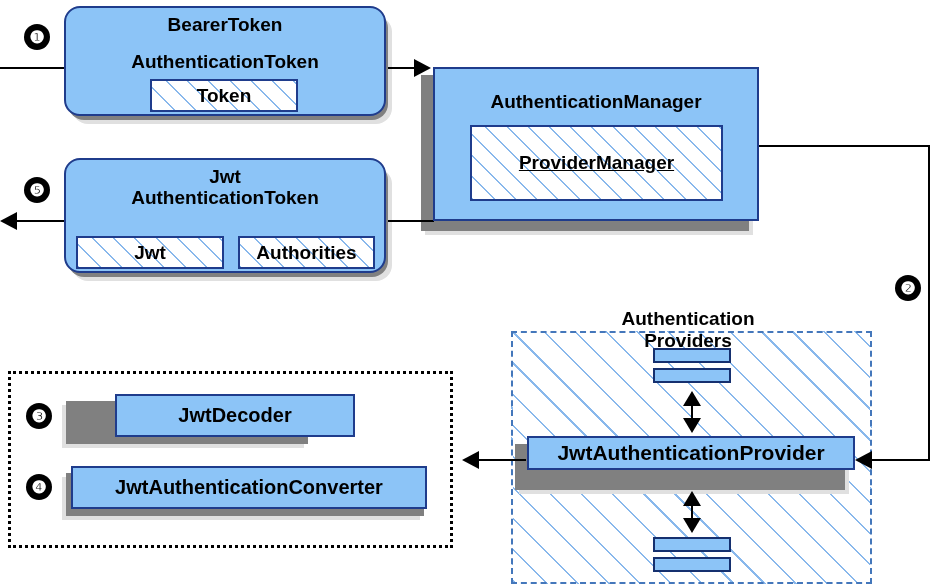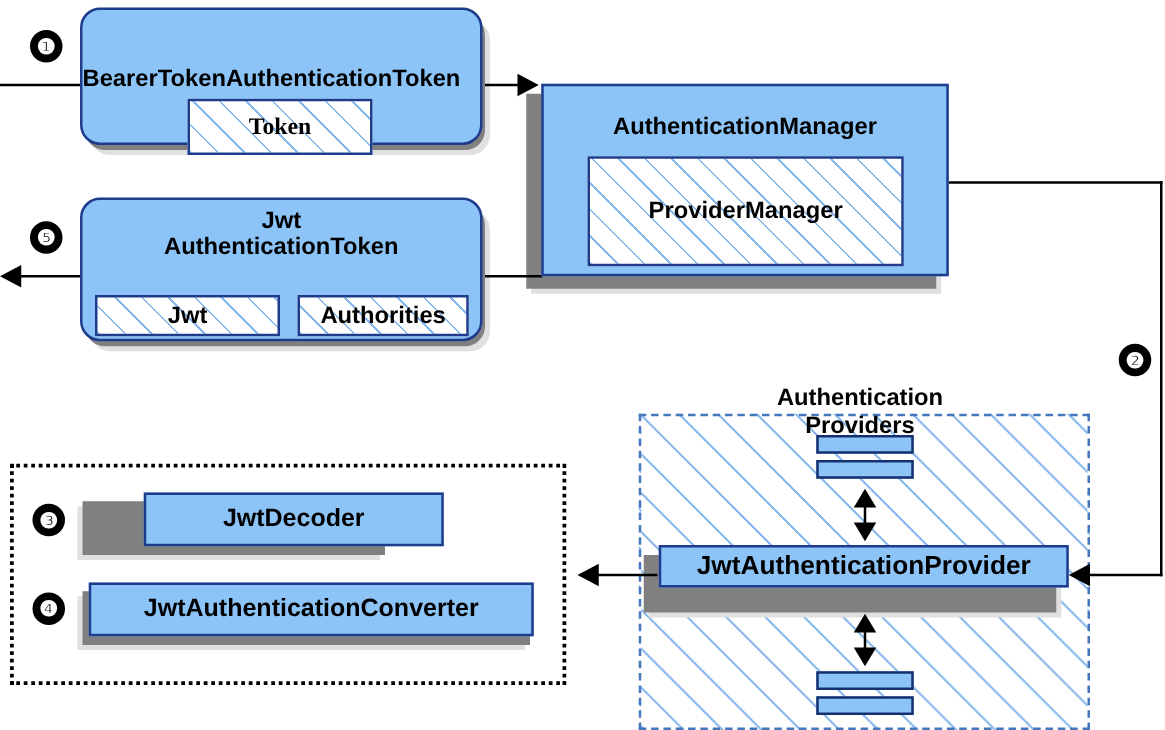--- a/index.html
+++ b/index.html
@@ -161,25 +161,25 @@
   <div class="abs line-h" style="left:478px; top:459px; width:48px;"></div>
   <div class="abs arrow arrow-left" style="left:462px; top:451px;"></div>
 
   <div class="abs line-h" style="left:388px; top:220px; width:46px;"></div>
 
   <div class="abs line-h" style="left:16px; top:220px; width:52px;"></div>
   <div class="abs arrow arrow-left" style="left:0px; top:212px;"></div>
 
   <div class="abs shadow-light rounded" style="left:72px; top:16px; width:320px; height:108px;"></div>
   <div class="abs shadow-dark rounded" style="left:68px; top:12px; width:320px; height:108px;"></div>
-  <div class="abs node rounded" style="left:64px; top:6px; width:322px; height:110px; font-size:19px; justify-content:flex-start; padding-top:6px;">
+  <div class="abs node rounded" style="left:64px; top:6px; width:322px; height:110px; font-size:19px; flex-direction:column; justify-content:flex-start; padding-top:6px;gap:16px;">
     <div>BearerToken</div>
     <div>AuthenticationToken</div>
   </div>
-  <div class="abs hatch-box" style="left:150px; top:79px; width:148px; height:45px; font-size:19px;font-family:Liberation Serif, serif;">
+  <div class="abs hatch-box" style="left:150px; top:79px; width:148px; height:33px; font-size:19px;">
     <span>Token</span>
   </div>
 
   <div class="abs step-marker" style="left:24px; top:24px;">
     <span>❶</span>
   </div>
 
   <div class="abs shadow-light rounded" style="left:72px; top:168px; width:320px; height:113px;"></div>
   <div class="abs shadow-dark rounded" style="left:68px; top:164px; width:320px; height:113px;"></div>
   <div class="abs node rounded" style="left:64px; top:158px; width:322px; height:115px; font-size:19px; flex-direction:column; justify-content:flex-start; padding-top:6px;">
@@ -195,21 +195,21 @@
 
   <div class="abs step-marker" style="left:24px; top:177px;">
     <span>❺</span>
   </div>
 
   <div class="abs shadow-light" style="left:425px; top:79px; width:328px; height:156px;"></div>
   <div class="abs shadow-dark" style="left:421px; top:75px; width:328px; height:156px;"></div>
   <div class="abs node" style="left:433px; top:67px; width:326px; height:154px; font-size:19px; flex-direction:column; justify-content:flex-start; padding-top:22px;">
     <div>AuthenticationManager</div>
   </div>
-  <div class="abs hatch-box" style="left:470px; top:125px; width:253px; height:88px; font-size:19px;">
+  <div class="abs hatch-box" style="left:470px; top:125px; width:253px; height:76px; font-size:19px;text-decoration:underline;">
     <span>ProviderManager</span>
   </div>
 
   <div class="abs caption" style="left:568px; top:268px; width:240px; font-size:19px;margin-top:40px;">
     <div>Authentication</div>
     <div>Providers</div>
   </div>
 
   <div class="abs step-marker" style="left:895px; top:275px;">
     <span>❷</span>

